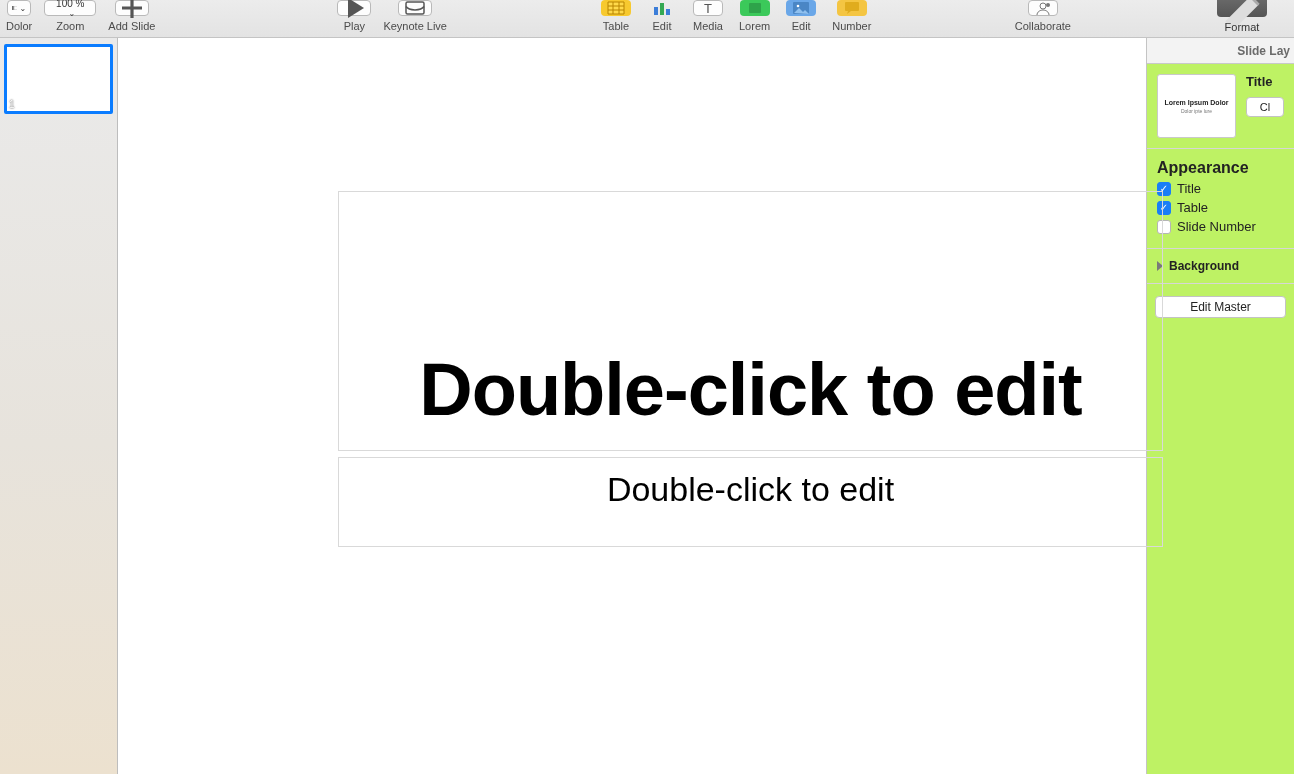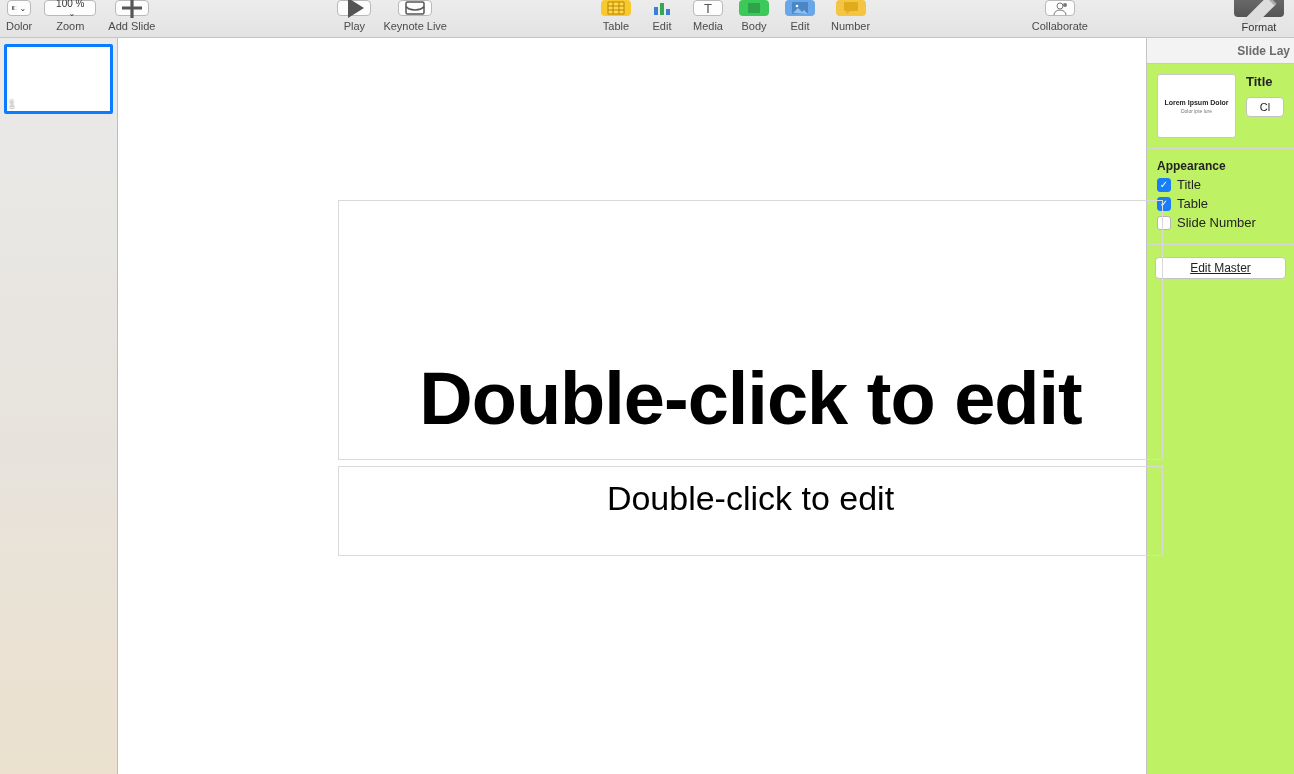--- a/index.html
+++ b/index.html
@@ -52,21 +52,21 @@
   border-right: 1px solid #bdbdbd;
   padding-top: 4px;
 }
 .thumb-wrap { margin: 2px 4px; border: 3px solid #0a7cff; border-radius:2px; position:relative; background:#fff;}
 .thumb { width: 100%; height: 64px; background:#fff; }
 .thumb-num { position:absolute; left:2px; bottom:1px; font-size:10px; color:#fff; text-shadow:0 0 2px #000;}
 
 
 .canvas-area { flex:1; background:#fff; position:relative; }
 .slide {
-  position:absolute; left:100px; top:124px; width: 922px; height: 520px;
+  position:absolute; left:100px; top:115px; width: 922px; height: 520px;
 }
 .title-box {
   position:absolute; left:120px; top:38px; width:825px; height:260px;
   border:1px solid #d9d9d9; display:flex; align-items:flex-end; justify-content:center;
   padding-bottom:18px;
 }
 .title-box span { font-size:74px; font-weight:700; color:#000; letter-spacing:-1px;}
 .body-box {
   position:absolute; left:120px; top:304px; width:825px; height:90px;
   border:1px solid #d9d9d9; display:flex; align-items:flex-start; justify-content:center;
@@ -80,33 +80,33 @@
   display:flex; flex-direction:column; font-size:13px; color:#232323;
 }
 .insp-tab { height:26px; border-bottom:1px solid #c9c9c9; display:flex; align-items:center; justify-content:flex-end; padding-right:4px; font-size:12px; font-weight:600; color:#6b6b6b; background:#f3f3f3;}
 .insp-section { padding:10px 10px; border-bottom:1px solid #d6d6d6;}
 .master-row { display:flex; gap:10px; align-items:flex-start;}
 .master-thumb { width:84px; height:64px; background:#fff; border:1px solid #c9c9c9; border-radius:3px; display:flex; flex-direction:column; align-items:center; justify-content:center;}
 .master-thumb .l1{font-size:7px; font-weight:700;}
 .master-thumb .l2{font-size:5px; color:#777; margin-top:2px;}
 .master-title { font-size:13px; font-weight:700;}
 .change-btn { margin-top:8px; width:38px; height:20px; background:#fff; border:1px solid #c3c3c3; border-radius:4px; font-size:11px; display:flex; align-items:center; justify-content:center;}
-.section-h { font-size:12px; font-weight:700; }
+.section-h { font-size:16px; font-weight:700; }
 .chk-row { display:flex; align-items:center; gap:6px; margin:4px 0; font-size:13px;}
 .chk {
   width:14px; height:14px; border-radius:3px; border:1px solid #b5b5b5; background:#fff;
   display:flex; align-items:center; justify-content:center;
 }
 .chk.checked { background:#1a7ef6; border-color:#1a7ef6;}
 .chk.checked::after { content:"✓"; color:#fff; font-size:10px; line-height:1;}
 .disclose-row { display:flex; align-items:center; gap:6px; padding:10px 10px; border-bottom:1px solid #d6d6d6; font-size:12px; font-weight:700;}
 .tri { width:0;height:0;border-top:5px solid transparent;border-bottom:5px solid transparent;border-left:6px solid #7a7a7a;}
 .edit-master {
   margin:12px 8px; height:22px; background:#fff; border:1px solid #c3c3c3; border-radius:4px;
-  display:flex; align-items:center; justify-content:center; font-size:12px;text-decoration:underline;
+  display:flex; align-items:center; justify-content:center; font-size:12px;
 }
 </style>
 </head>
 <body>
 
 <div class="toolbar">
 
   <div class="tb-group">
     <div class="tb-row">
       <div class="tb-btn">
@@ -191,21 +191,21 @@
     </div>
     <div class="tb-label">Media</div>
   </div>
 
   <div class="tb-icon-cell">
     <div class="tb-icon-box color" style="background:#3bc95a;border:none;">
       <svg viewBox="0 0 18 14">
           <rect x="3" y="2" width="12" height="10" rx="1" fill="#2ea34a"></rect>
         </svg>
     </div>
-    <div class="tb-label">Body</div>
+    <div class="tb-label">Lorem</div>
   </div>
 
   <div class="tb-icon-cell">
     <div class="tb-icon-box color" style="background:#6aa7e8;border:none;">
       <svg viewBox="0 0 18 14">
           <rect x="1" y="1" width="16" height="12" rx="1" fill="#4a86c5"></rect>
           <circle cx="6" cy="5" r="1.3" fill="#fff"></circle>
           <path d="M2 12l5-5 4 4 2-2 4 4" fill="#8fc0ef"></path>
         </svg>
     </div>
@@ -230,21 +230,21 @@
           <circle cx="9" cy="5" r="3" fill="none" stroke="#777"></circle>
           <path d="M3 14c0-3 3-5 6-5s6 2 6 5" fill="none" stroke="#777"></path>
           <circle cx="14" cy="4" r="2" fill="#777"></circle>
         </svg>
     </div>
     <div class="tb-label">Collaborate</div>
   </div>
 
   <div style="width:130px;"></div>
 
-  <div class="tb-icon-cell" style="padding-right:10px;">
+  <div class="tb-icon-cell" style="padding-right:27px;">
     <div class="format-btn">
       <svg viewBox="0 0 18 14">
           <path d="M3 12L12 3l3 3-9 9z" fill="#ddd"></path>
           <path d="M12 3l3 3" stroke="#aaa"></path>
         </svg>
     </div>
     <div class="tb-label" style="color:#333;">Format</div>
   </div>
 </div>
 
@@ -298,18 +298,22 @@
       <div class="chk-row">
         <div class="chk checked"></div>
         <span>Table</span>
       </div>
       <div class="chk-row">
         <div class="chk"></div>
         <span>Slide Number</span>
       </div>
     </div>
 
+    <div class="disclose-row">
+      <div class="tri"></div>
+      <span>Background</span>
+    </div>
 
     <div class="edit-master">
       <span>Edit Master</span>
     </div>
   </div>
 </div>
 
 </body></html>

